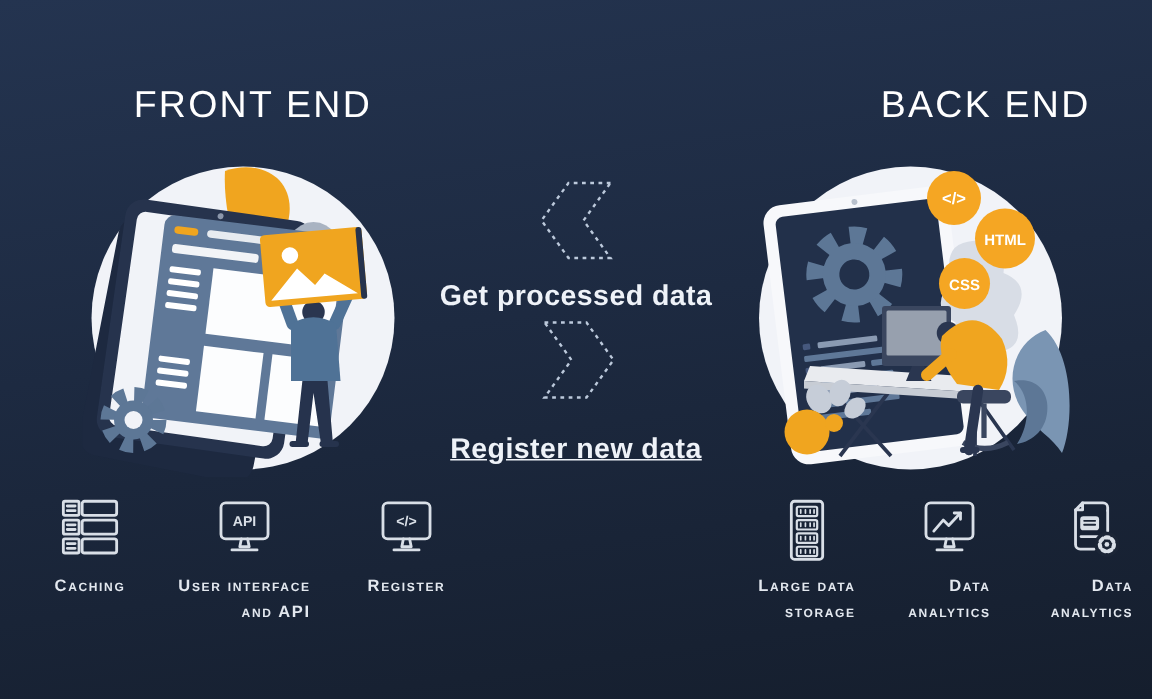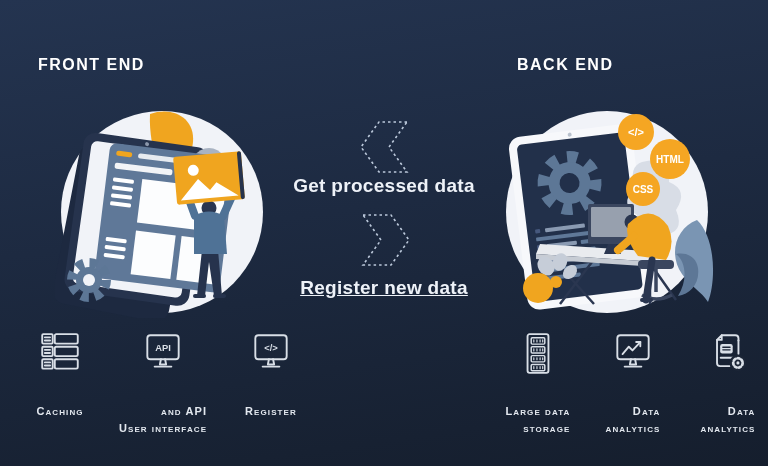--- a/index.html
+++ b/index.html
@@ -2,40 +2,40 @@
 <html><head>
 <meta charset="utf-8">
 <style>
   html,body{margin:0;padding:0;}
   body{font-family:"Liberation Sans", sans-serif; background:#0d1420;}
   #stage{
     position:relative; width:768px; height:466px; overflow:hidden;
     background:linear-gradient(172deg,#243450 0%, #1d2a41 45%, #151e2d 100%);
   }
   .title{
-    position:absolute; top:56px; width:210px; text-align:left;
-    color:#ffffff; font-size:16px; font-weight:700; letter-spacing:1.5px;
+    position:absolute; top:56px; width:210px; text-align:right;
+    color:#ffffff; font-size:25px; font-weight:400; letter-spacing:1.5px;
   }
   #title-front{left:38px;}
   #title-back{left:517px;}
   .illus{position:absolute; top:104px; width:214px; height:214px;}
   #illus-front{left:55px;}
   #illus-back{left:500px;}
   .chevron{position:absolute; left:358px; width:54px; height:54px;}
   #chevron-up-flow{top:120px;}
   #chevron-down-flow{top:213px;}
   .flow-label{
     position:absolute; left:274px; width:220px; text-align:center;
-    color:#eef2f8; font-size:19px; font-weight:600; letter-spacing:0.3px;
+    color:#eef2f8; font-size:19px; font-weight:600; letter-spacing:0.3px;margin-top:12px;
   }
   #flow-get{top:175px;}
   #flow-register{top:277px;text-decoration:underline;}
   .feature{
     position:absolute; top:330px; width:124px;
-    display:flex; flex-direction:column; align-items:center;gap:20px;
+    display:flex; flex-direction:column; align-items:center;
   }
   .feature .ficon{width:46px; height:46px;}
   .feature .flabel{
     margin-top:7px; text-align:right; color:#e3e8ef;
     font-size:11px; font-weight:700; font-variant:small-caps;
     letter-spacing:1.1px; line-height:1.5;
   }
   .f1{left:-2px;} .f2{left:101px;} .f3{left:209px;}
   .f4{left:476px;} .f5{left:571px;} .f6{left:666px;}
   svg text{font-family:"Liberation Sans", sans-serif;}
@@ -217,22 +217,22 @@
   </div>
 
   <div class="feature f2">
     <svg class="ficon" viewBox="0 0 44 44" fill="none" stroke="#d9dfe7" stroke-width="1.8" stroke-linecap="round" stroke-linejoin="round">
       <rect x="7" y="5" width="30" height="23" rx="3"></rect>
       <text x="22" y="20" text-anchor="middle" font-size="9" font-weight="bold" fill="#d9dfe7" stroke="none">API</text>
       <path d="M20,28 L19,33 L25,33 L24,28"></path>
       <path d="M14,35 h16"></path>
     </svg>
     <div class="flabel">
+      <div>User interface</div>
       <div>and API</div>
-      <div>User interface</div>
     </div>
   </div>
 
   <div class="feature f3">
     <svg class="ficon" viewBox="0 0 44 44" fill="none" stroke="#d9dfe7" stroke-width="1.8" stroke-linecap="round" stroke-linejoin="round">
       <rect x="7" y="5" width="30" height="23" rx="3"></rect>
       <text x="22" y="20" text-anchor="middle" font-size="9" font-weight="bold" fill="#d9dfe7" stroke="none">&lt;/&gt;</text>
       <path d="M20,28 L19,33 L25,33 L24,28"></path>
       <path d="M14,35 h16"></path>
     </svg>

